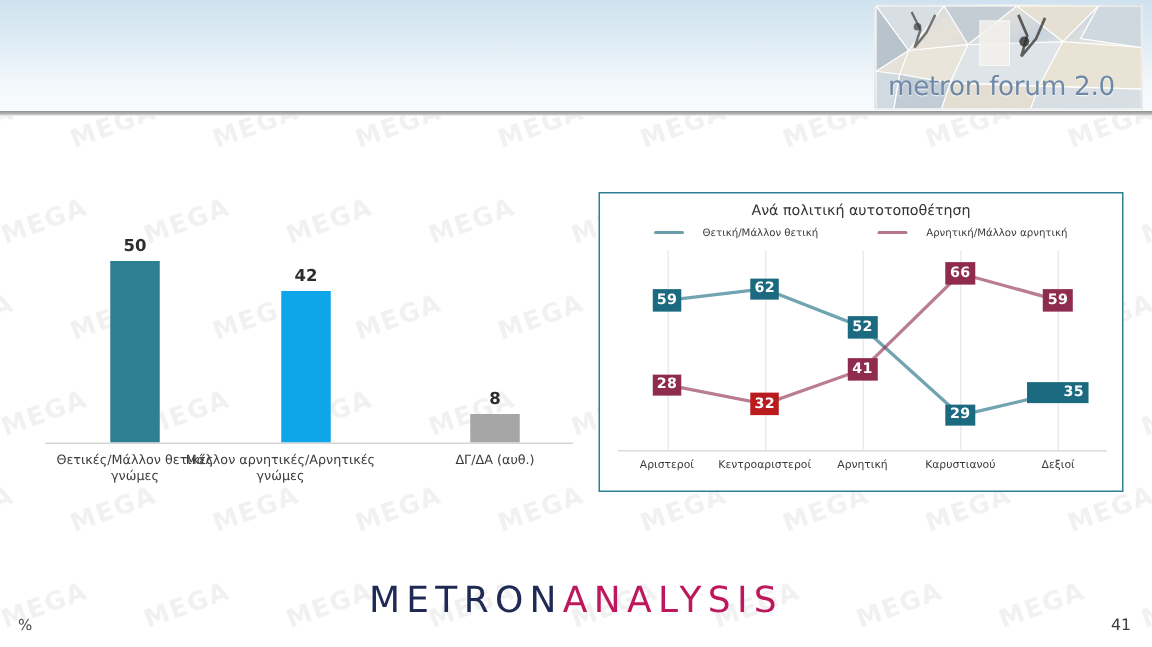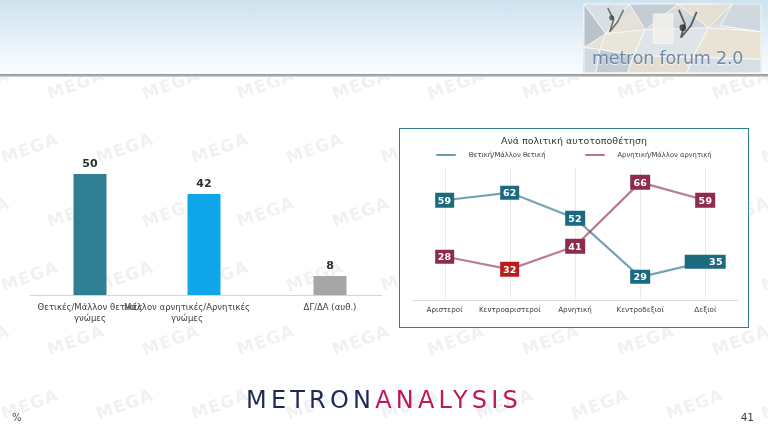--- a/index.html
+++ b/index.html
@@ -361,21 +361,21 @@
         <div class="pt-box" style="background: #b91c1c; left: 97.8px; top: 102.308px;">32</div>
         <div class="pt-box" style="background: rgb(142, 43, 78); left: 163px; top: 79.2885px;">41</div>
         <div class="pt-box" style="background: rgb(142, 43, 78); left: 228.2px; top: 15.3462px;">66</div>
         <div class="pt-box" style="background: rgb(142, 43, 78); left: 293.4px; top: 33.25px;">59</div>
       </div>
     <div id="line-axis"></div>
     <div id="line-xlabels">
         <div class="x-label" style="left: 32.6px;">Αριστεροί</div>
         <div class="x-label" style="left: 97.8px;">Κεντροαριστεροί</div>
         <div class="x-label" style="left: 163px;">Αρνητική</div>
-        <div class="x-label" style="left: 228.2px;">Κεντροδεξιοί</div>
+        <div class="x-label" style="left: 228.2px;">Καρυστιανού</div>
         <div class="x-label" style="left: 293.4px;">Δεξιοί</div>
       </div>
   </div>
 
   <div id="footer-logo">
     <span class="metron-part">METRON</span><span class="analysis-part">ANALYSIS</span>
   </div>
   <div id="pct-label">%</div>
   <div id="page-number">41</div>
 

